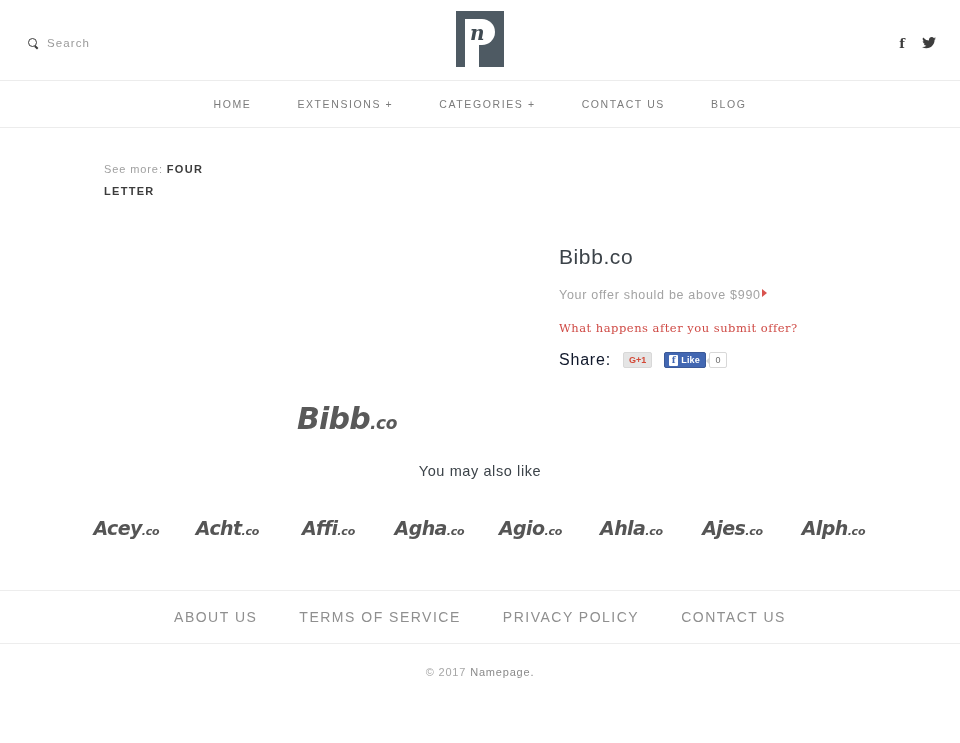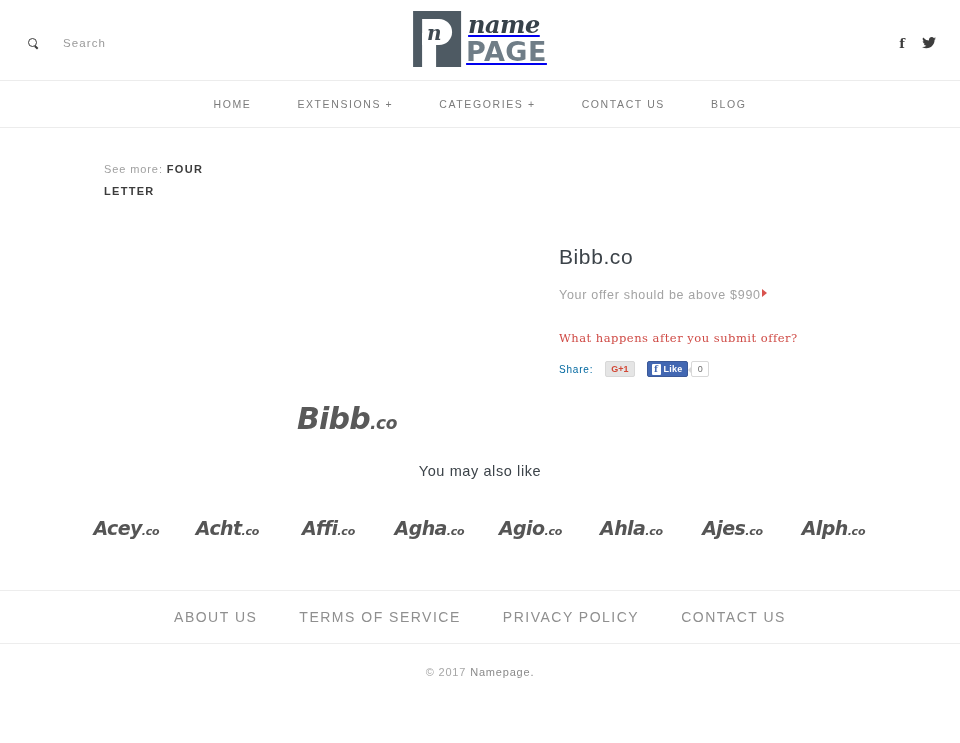--- a/index.html
+++ b/index.html
@@ -20,21 +20,21 @@
     border-bottom: 1px solid #ececec;
     display: flex;
     align-items: center;
   }
   .search-box {
     position: absolute;
     left: 28px;
     top: 37px;
     display: flex;
     align-items: center;
-    gap: 24px;
+    gap: 8px;
     cursor: text;
   }
   .search-icon {
     width: 11px; height: 11px;
     display: inline-block;
     position: relative;
     flex: 0 0 auto;
   }
   .search-icon::before {
     content: "";
@@ -239,21 +239,21 @@
     padding: 0;
     margin-bottom: 16px;
   }
   .offer-note {
     position: relative;
     font-size: 12.5px;
     color: #a3a3a3;
     letter-spacing: 0.7px;
     line-height: 19px;
     width: 220px;
-    margin-bottom: 26px;
+    margin-bottom: 16px;
   }
   .offer-marker {
     position: absolute;
     left: 203px;
     top: 3px;
     width: 0; height: 0;
     border-left: 5px solid #d9534f;
     border-top: 4px solid transparent;
     border-bottom: 4px solid transparent;
   }
@@ -266,22 +266,22 @@
     margin-bottom: 16px;
     font-family: "DejaVu Serif", serif;
   }
 
   .share-row {
     display: flex;
     align-items: center;
     gap: 12px;
   }
   .share-label {
-    font-size: 10px;
-    color: #0369a1;
+    font-size: 16px;
+    color: #0f172a;
     letter-spacing: 0.8px;
   }
   .gplus-btn {
     display: inline-flex;
     align-items: center;
     justify-content: center;
     height: 16px;
     padding: 0 5px;
     border: 1px solid #d8d8d8;
     border-radius: 2px;
@@ -424,24 +424,20 @@
   <div class="search-box">
     <span class="search-icon"></span>
     <span class="search-label">Search</span>
   </div>
 
   <a class="logo" href="#">
     <span class="logo-mark">
       <span class="bowl"></span>
       <span class="cut"></span>
       <span class="nglyph">n</span>
-    </span>
-    <span class="logo-text">
-      <span class="logo-name">name</span>
-      <span class="logo-page">PAGE</span>
     </span>
   </a>
 
   <div class="social">
     <a href="#">
       <span class="fb-glyph">f</span>
     </a>
     <a href="#">
       <svg width="14" height="12" viewBox="0 0 14 12">
         <path fill="#3d3d3d" d="M14 1.4c-.5.23-1.05.38-1.62.45.58-.35 1.03-.9 1.24-1.57-.55.33-1.15.56-1.79.69A2.84 2.84 0 0 0 9.77 0C8.2 0 6.93 1.28 6.93 2.86c0 .22.02.44.07.65A8.07 8.07 0 0 1 1.14.52 2.87 2.87 0 0 0 2.02 4.3a2.8 2.8 0 0 1-1.29-.36v.04c0 1.38.98 2.54 2.28 2.8-.24.07-.49.1-.75.1-.18 0-.36-.02-.53-.05a2.85 2.85 0 0 0 2.65 1.98A5.68 5.68 0 0 1 0 10.04a8.02 8.02 0 0 0 4.4 1.3c5.28 0 8.17-4.41 8.17-8.23l-.01-.38A5.86 5.86 0 0 0 14 1.4z"></path>

